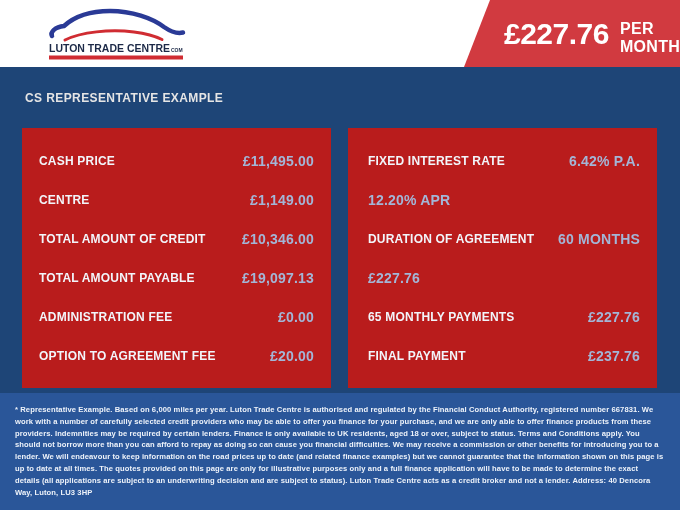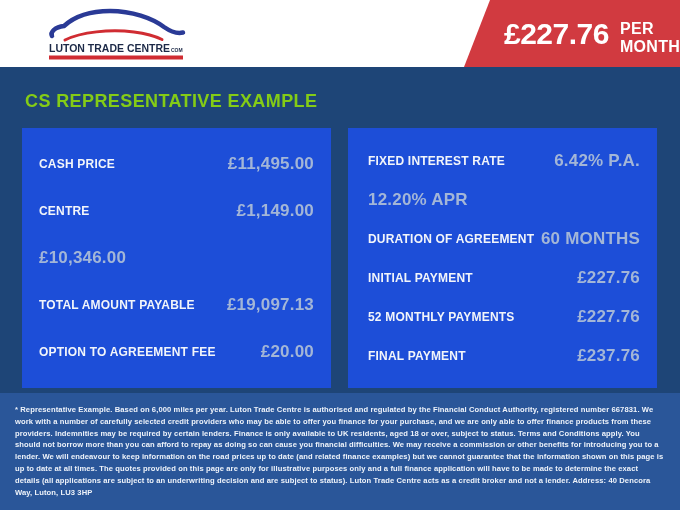--- a/index.html
+++ b/index.html
@@ -42,43 +42,43 @@
   }
 
   
   .body-section {
     position: absolute; top: 67px; left: 0;
     width: 680px; height: 326px;
     background: #1e4577;
   }
   .page-title {
     position: absolute; top: 91px; left: 25px;
-    color: #84cc16; font-size: 18px; font-weight: bold;
+    color: #e5e5e5; font-size: 12px; font-weight: bold;
     letter-spacing: 0.4px;
   }
   .panel {
     position: absolute; top: 128px;
     width: 309px; height: 260px;
-    background: #1d4ed8;
+    background: #b91c1c;
     box-sizing: border-box;
     padding: 13px 17px;
     display: flex; flex-direction: column;
   }
   .panel-left  { left: 22px; }
   .panel-right { left: 348px; padding-left: 20px; }
   .finance-row {
     flex: 1;
     display: flex; align-items: center; justify-content: space-between;
   }
   .row-label {
     color: #f2f5fa; font-size: 12px; font-weight: bold;
     letter-spacing: 0.2px;
   }
   .row-value {
-    color: #a3b6d7; font-size: 17px; font-weight: bold;
+    color: #a3b6d7; font-size: 14px; font-weight: bold;
     letter-spacing: 0.2px;
   }
 
   
   .footer {
     position: absolute; top: 393px; left: 0;
     width: 680px; height: 117px;
     background: #2a5699;
     box-sizing: border-box;
     padding: 11px 15px 0 15px;
@@ -118,50 +118,54 @@
 <div class="panel panel-left">
   <div class="finance-row">
     <span class="row-label">CASH PRICE</span>
     <span class="row-value">£11,495.00</span>
   </div>
   <div class="finance-row">
     <span class="row-label">CENTRE</span>
     <span class="row-value">£1,149.00</span>
   </div>
   <div class="finance-row">
+    <span class="row-label">TOTAL AMOUNT OF CREDIT</span>
     <span class="row-value">£10,346.00</span>
   </div>
   <div class="finance-row">
     <span class="row-label">TOTAL AMOUNT PAYABLE</span>
     <span class="row-value">£19,097.13</span>
+  </div>
+  <div class="finance-row">
+    <span class="row-label">ADMINISTRATION FEE</span>
+    <span class="row-value">£0.00</span>
   </div>
   <div class="finance-row">
     <span class="row-label">OPTION TO AGREEMENT FEE</span>
     <span class="row-value">£20.00</span>
   </div>
 </div>
 
 <div class="panel panel-right">
   <div class="finance-row">
     <span class="row-label">FIXED INTEREST RATE</span>
     <span class="row-value">6.42% P.A.</span>
   </div>
   <div class="finance-row">
     <span class="row-value">12.20% APR</span>
   </div>
   <div class="finance-row">
     <span class="row-label">DURATION OF AGREEMENT</span>
     <span class="row-value">60 MONTHS</span>
   </div>
   <div class="finance-row">
-    <span class="row-label">INITIAL PAYMENT</span>
     <span class="row-value">£227.76</span>
   </div>
   <div class="finance-row">
-    <span class="row-label">52 MONTHLY PAYMENTS</span>
+    <span class="row-label">65 MONTHLY PAYMENTS</span>
     <span class="row-value">£227.76</span>
   </div>
   <div class="finance-row">
     <span class="row-label">FINAL PAYMENT</span>
     <span class="row-value">£237.76</span>
   </div>
 </div>
 
 <div class="footer">
   <div class="footer-text">* Representative Example. Based on 6,000 miles per year. Luton Trade Centre is authorised and regulated by the Financial Conduct Authority, registered number 667831. We work with a number of carefully selected credit providers who may be able to offer you finance for your purchase, and we are only able to offer finance products from these providers. Indemnities may be required by certain lenders. Finance is only available to UK residents, aged 18 or over, subject to status. Terms and Conditions apply. You should not borrow more than you can afford to repay as doing so can cause you financial difficulties. We may receive a commission or other benefits for introducing you to a lender. We will endeavour to keep information on the road prices up to date (and related finance examples) but we cannot guarantee that the information shown on this page is up to date at all times. The quotes provided on this page are only for illustrative purposes only and a full finance application will have to be made to determine the exact details (all applications are subject to an underwriting decision and are subject to status). Luton Trade Centre acts as a credit broker and not a lender. Address: 40 Dencora Way, Luton, LU3 3HP</div>

